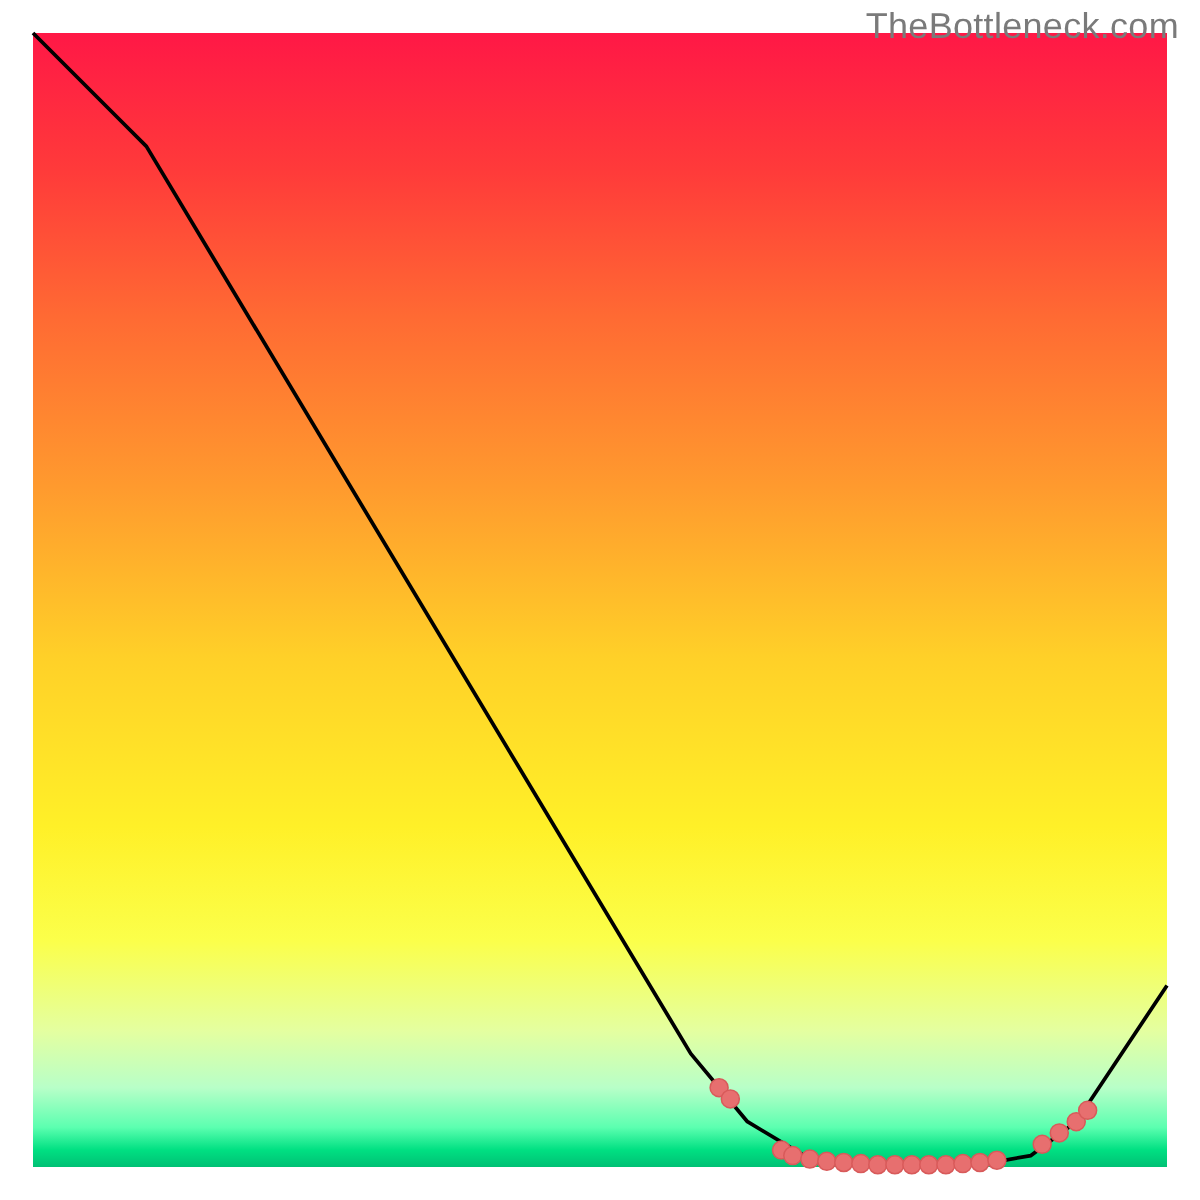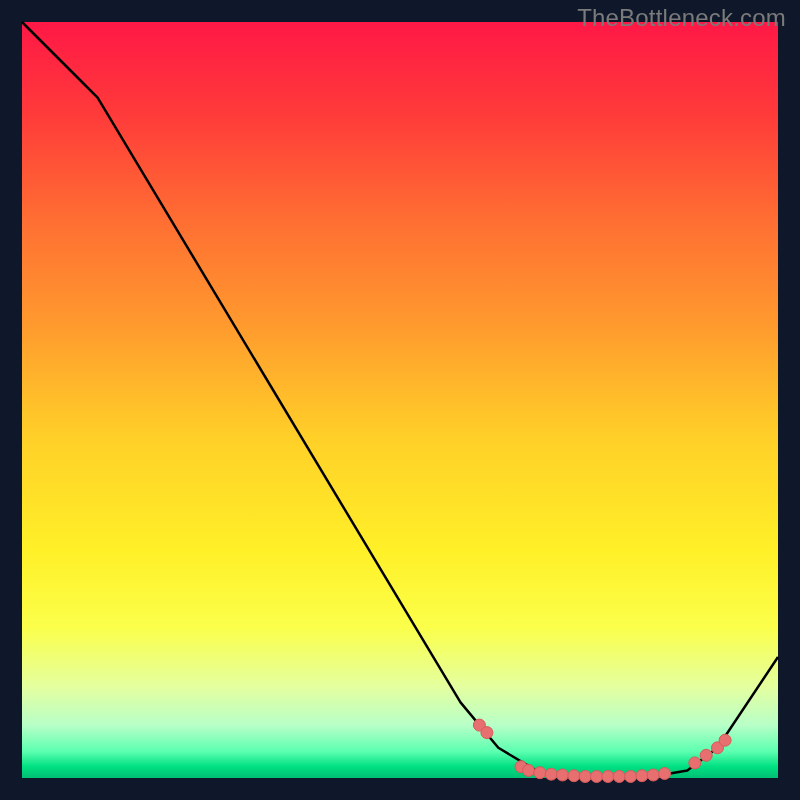--- a/index.html
+++ b/index.html
@@ -11,21 +11,21 @@
     overflow: hidden;
     position: relative;
     font-family: Arial, Helvetica, sans-serif;
   }
   .frame {
     position: absolute;
     left: 0;
     top: 0;
     width: 800px;
     height: 800px;
-    background: #0f172a;
+    background: #ffffff;
   }
   .plot {
     position: absolute;
     
   }
   .watermark {
     position: absolute;
     top: 4px;
     right: 14px;
     color: #7a7a7a;

